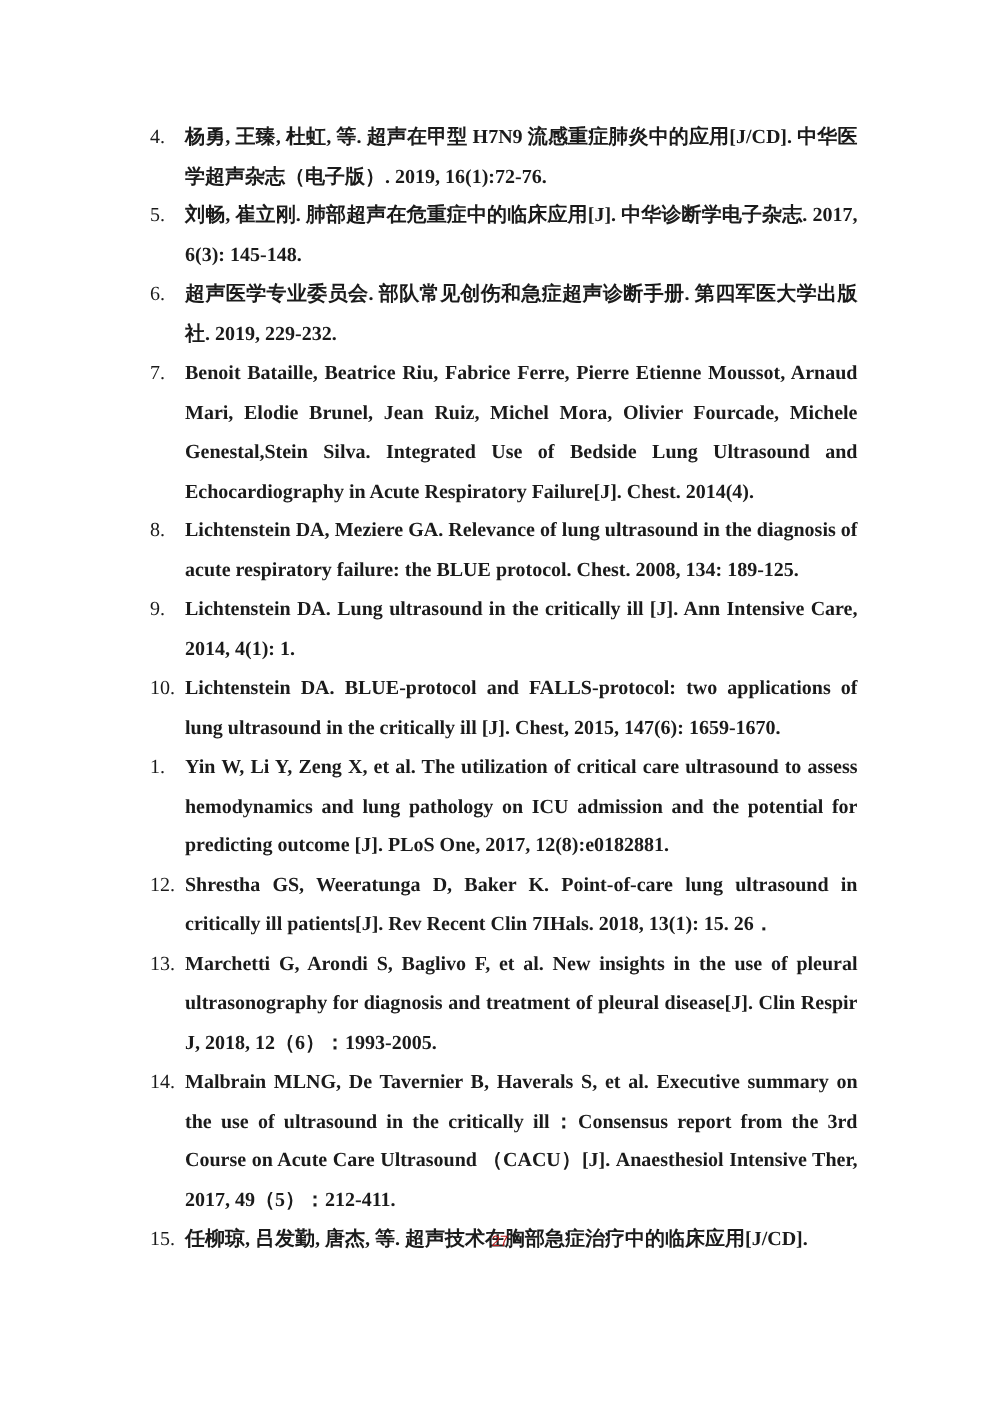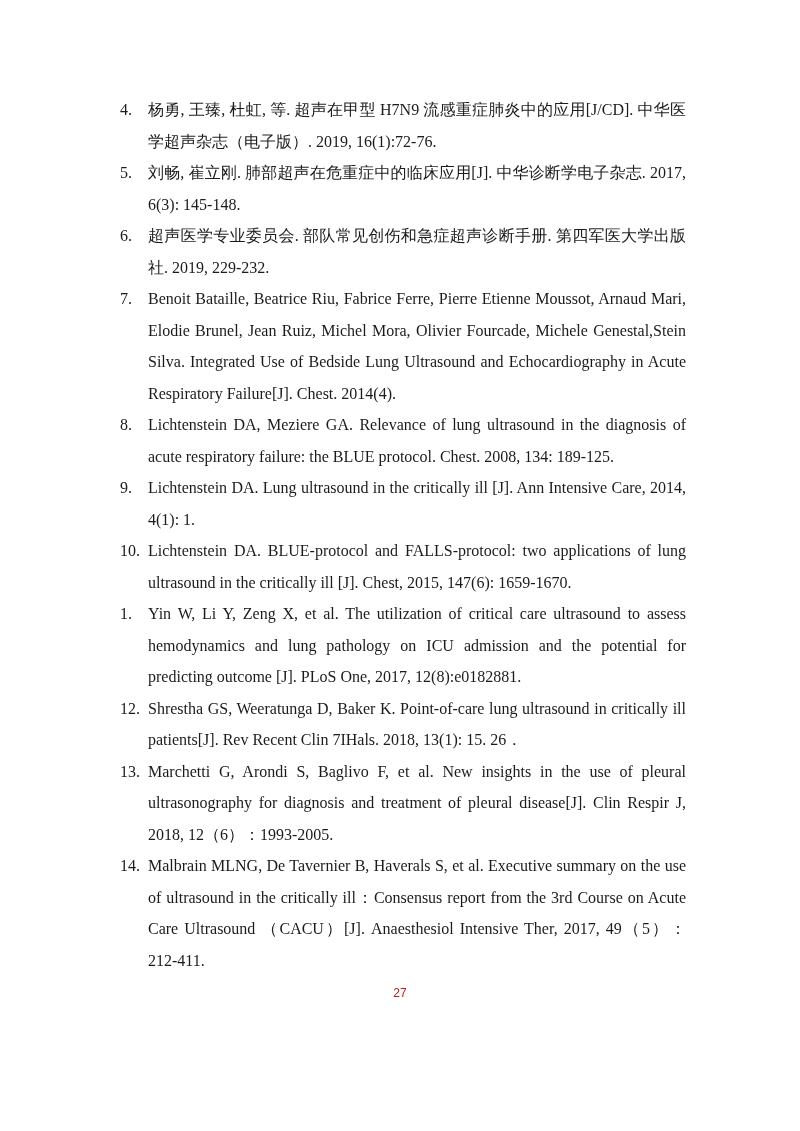--- a/index.html
+++ b/index.html
@@ -32,20 +32,21 @@
     line-height: 31.5px;
   }
   .ref-num {
     flex: 0 0 28px;
     white-space: nowrap;
   }
   .ref-text {
     flex: 1 1 auto;
     text-align: justify;
     text-justify: inter-ideograph;
+    font-weight: bold;
   }
   .page-number {
     position: absolute;
     left: 0;
     top: 986px;
     width: 100%;
     text-align: center;
     font-family: "Liberation Sans", "DejaVu Sans", sans-serif;
     font-size: 12px;
     color: #b91c1c;
@@ -104,15 +105,19 @@
   <li class="ref-item">
     <span class="ref-num">13.</span>
     <span class="ref-text">Marchetti G, Arondi S, Baglivo F, et al. New insights in the use of pleural ultrasonography for diagnosis and treatment of pleural disease[J]. Clin Respir J, 2018, 12（6）：1993-2005.</span>
   </li>
 
   <li class="ref-item">
     <span class="ref-num">14.</span>
     <span class="ref-text">Malbrain MLNG, De Tavernier B, Haverals S, et al. Executive summary on the use of ultrasound in the critically ill：Consensus report from the 3rd Course on Acute Care Ultrasound （CACU）[J]. Anaesthesiol Intensive Ther, 2017, 49（5）：212-411.</span>
   </li>
 
+  <li class="ref-item">
+    <span class="ref-num">15.</span>
+    <span class="ref-text">任柳琼, 吕发勤, 唐杰, 等. 超声技术在胸部急症治疗中的临床应用[J/CD].</span>
+  </li>
 </ol>
   <div class="page-number">27</div>
 </div>
 
 </body></html>

